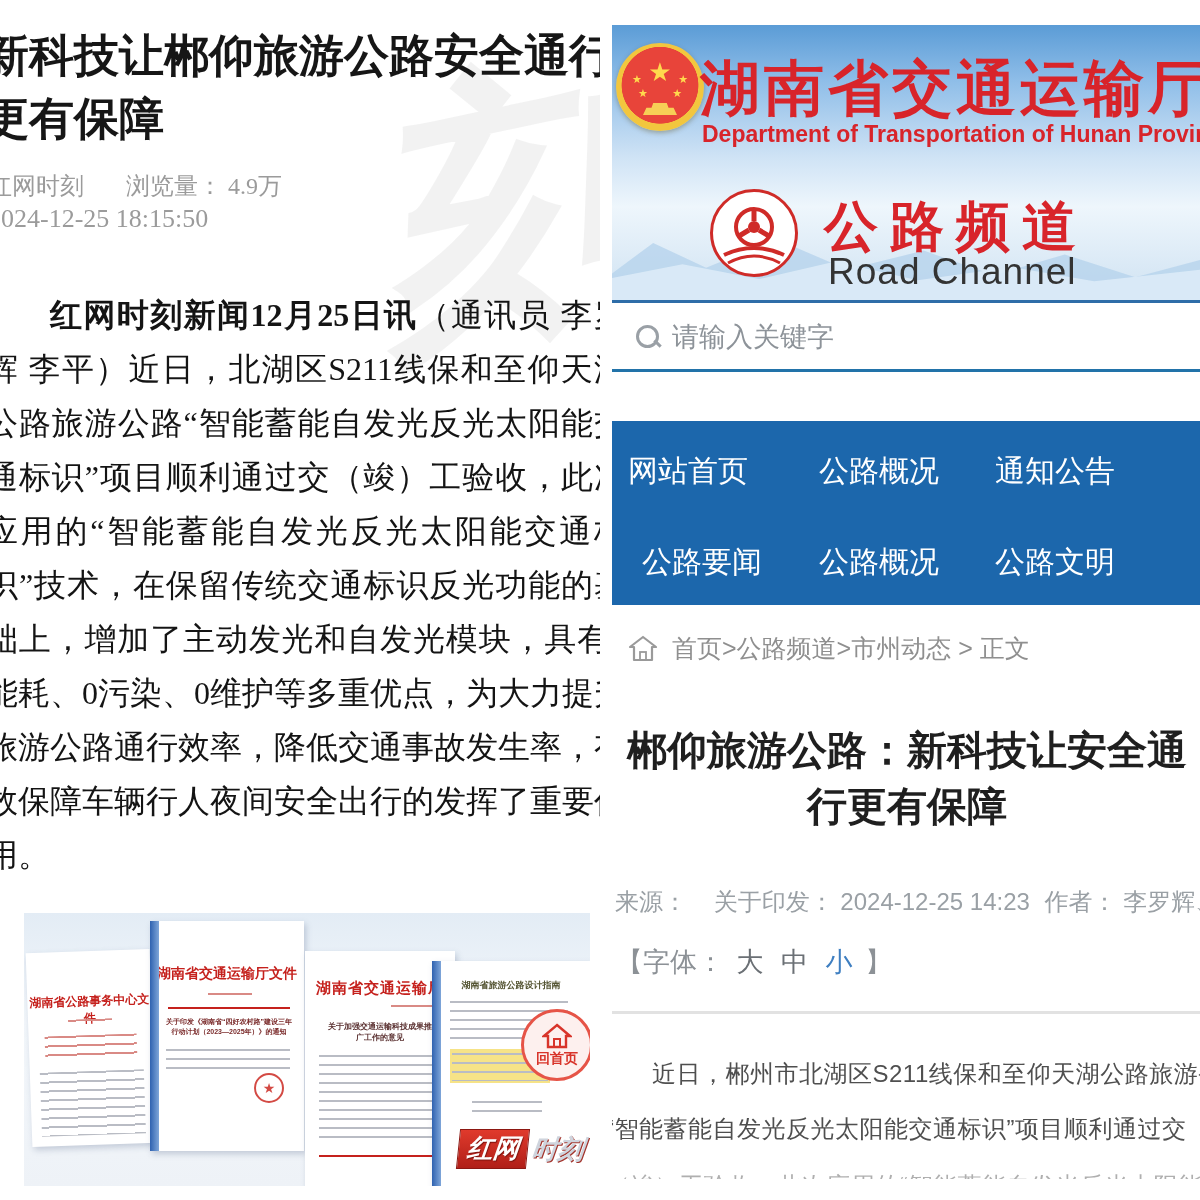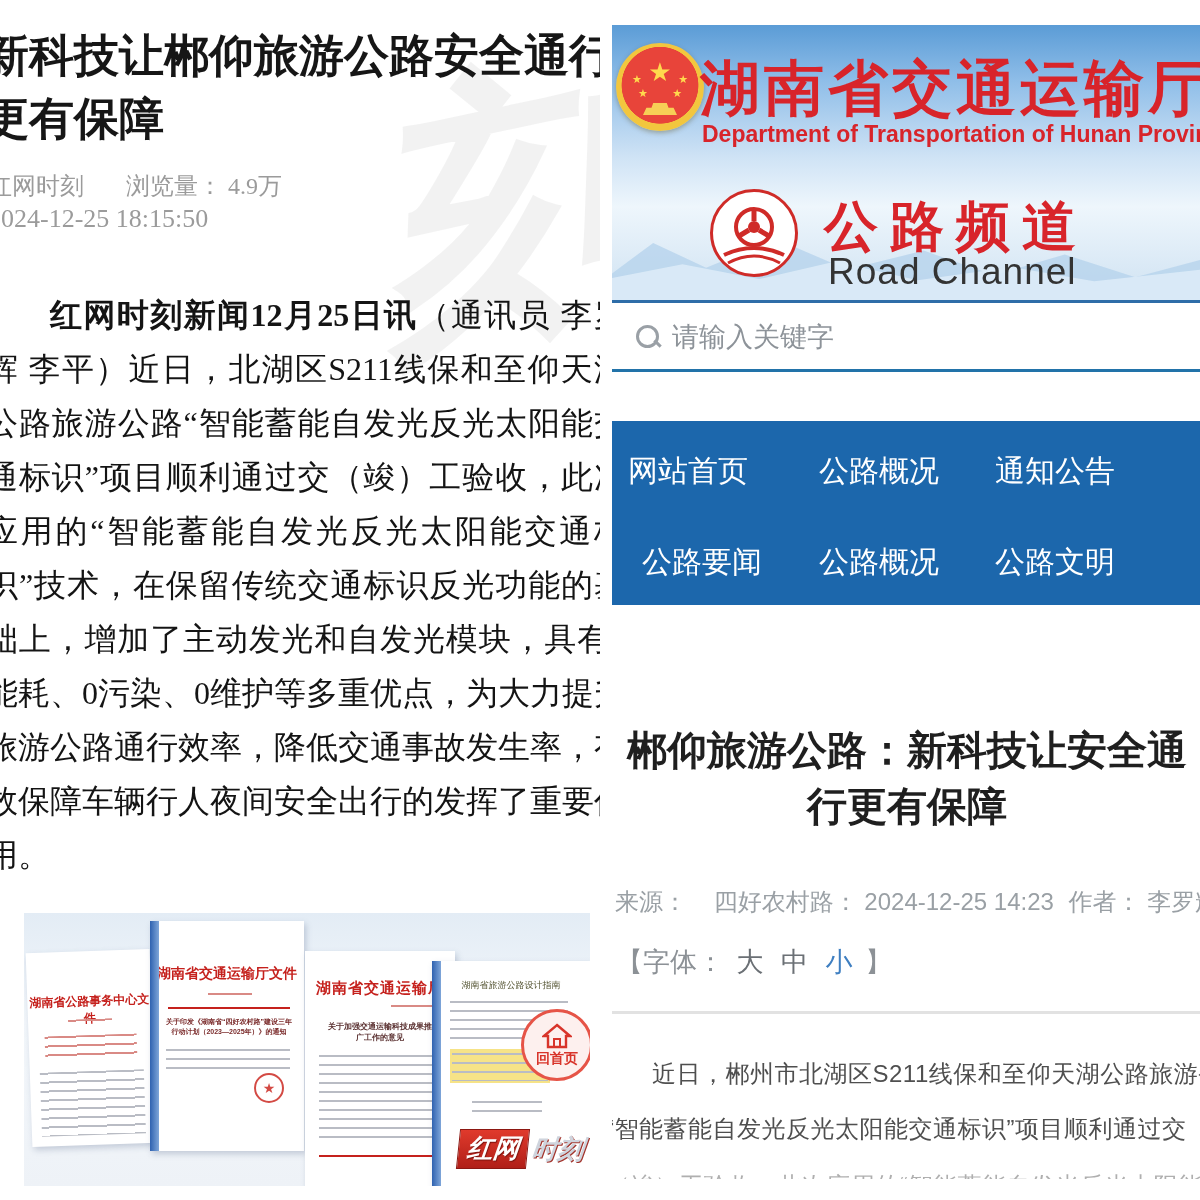--- a/index.html
+++ b/index.html
@@ -160,21 +160,21 @@
       <div id="doc3" class="doc">
         <div class="rtitle" style="margin-top:28px; font-size:15px; letter-spacing:1px;">湖南省交通运输厅</div>
         <div class="stripes red" style="position:absolute; left:86px; top:54px; width:42px; height:5px;"></div>
         <div class="rtitle" style="position:absolute; left:22px; top:70px; width:106px; font-size:8px; color:#5a3030;">关于加强交通运输科技成果推广工作的意见</div>
         <div class="stripes" style="position:absolute; left:14px; top:104px; width:122px; height:88px;"></div>
         <div class="sep-red" style="left:14px; top:204px; width:122px;"></div>
       </div>
 
       <div id="doc4" class="doc">
         <div class="spine"></div>
-        <div style="margin-top:18px; text-align:center; font-size:9px; font-weight:400; color:#553;">湖南省旅游公路设计指南</div>
+        <div style="margin-top:18px; text-align:center; font-size:9px; font-weight:700; color:#553;">湖南省旅游公路设计指南</div>
         <div class="stripes" style="position:absolute; left:18px; top:40px; width:118px; height:40px;"></div>
         <div class="hl" style="left:18px; top:88px; width:100px; height:34px;"></div>
         <div class="stripes" style="position:absolute; left:20px; top:92px; width:96px; height:28px;"></div>
         <div class="stripes" style="position:absolute; left:40px; top:140px; width:70px; height:14px;"></div>
       </div>
 
       <div id="home-badge">
         <svg width="30" height="26" viewBox="0 0 30 26">
           <path d="M15 2 L28 13 L24 13 L24 24 L6 24 L6 13 L2 13 Z" fill="none" stroke="#d8342a" stroke-width="2.4"></path>
           <rect x="12" y="16" width="6" height="8" fill="none" stroke="#d8342a" stroke-width="2"></rect>
@@ -231,26 +231,33 @@
 
     <div id="rp-nav">
       <span class="nav-item" style="left:16px;  top:30px;">网站首页</span>
       <span class="nav-item" style="left:207px; top:30px;">公路概况</span>
       <span class="nav-item" style="left:383px; top:30px;">通知公告</span>
       <span class="nav-item" style="left:30px;  top:121px;">公路要闻</span>
       <span class="nav-item" style="left:207px; top:121px;">公路概况</span>
       <span class="nav-item" style="left:383px; top:121px;">公路文明</span>
     </div>
 
+    <div id="rp-breadcrumb">
+      <svg width="30" height="28" viewBox="0 0 30 28">
+        <path d="M15 3 L28 13 L24 13 L24 26 L6 26 L6 13 L2 13 Z" fill="none" stroke="#9a9a9a" stroke-width="2.2" stroke-linejoin="round"></path>
+        <rect x="12" y="18" width="6" height="8" fill="none" stroke="#9a9a9a" stroke-width="1.8"></rect>
+      </svg>
+      <span>首页&gt;公路频道&gt;市州动态 &gt; 正文</span>
+    </div>
 
     <h2 id="rp-title">郴仰旅游公路：新科技让安全通行更有保障</h2>
 
     <div id="rp-meta">
       <span>来源：</span>
-      <span class="gap1">四好农村路：</span>
+      <span class="gap1">关于印发：</span>
       <span>2024-12-25 14:23</span>
       <span class="gap2">作者：</span>
       <span>李罗辉、李平</span>
     </div>
 
     <div id="rp-fontwidget">
       <span>【字体：</span>
       <span class="fs">大</span>
       <span class="fs">中</span>
       <span class="fs blue">小</span>

